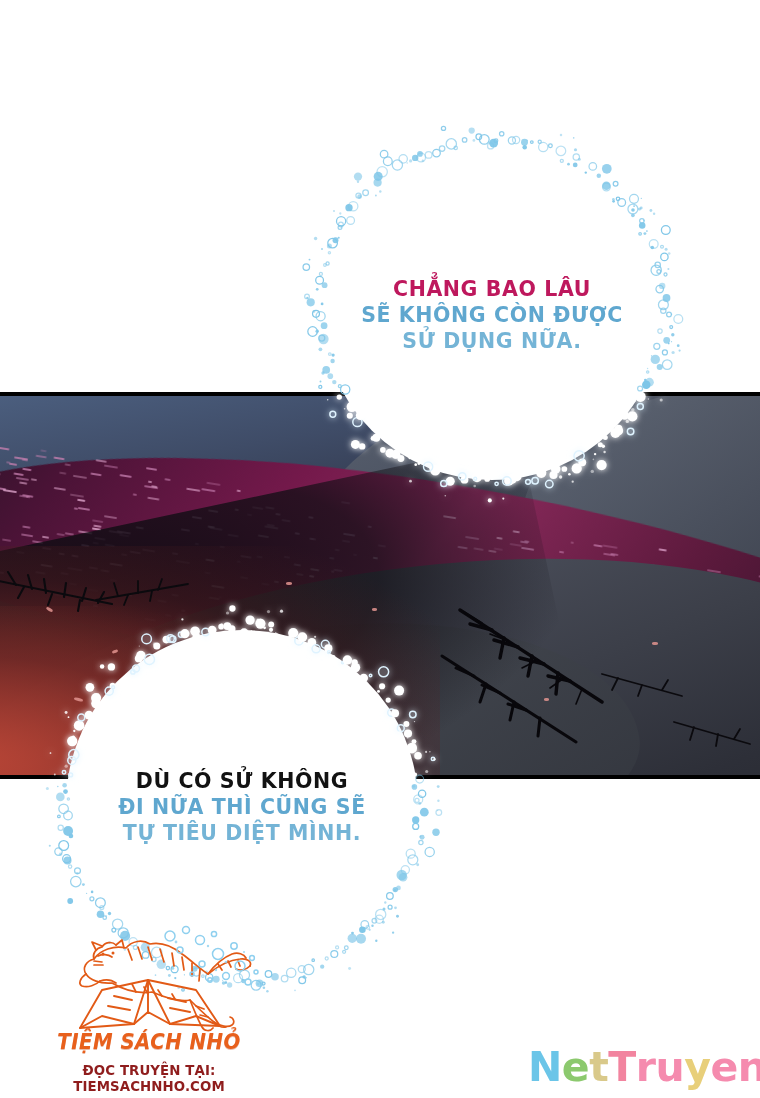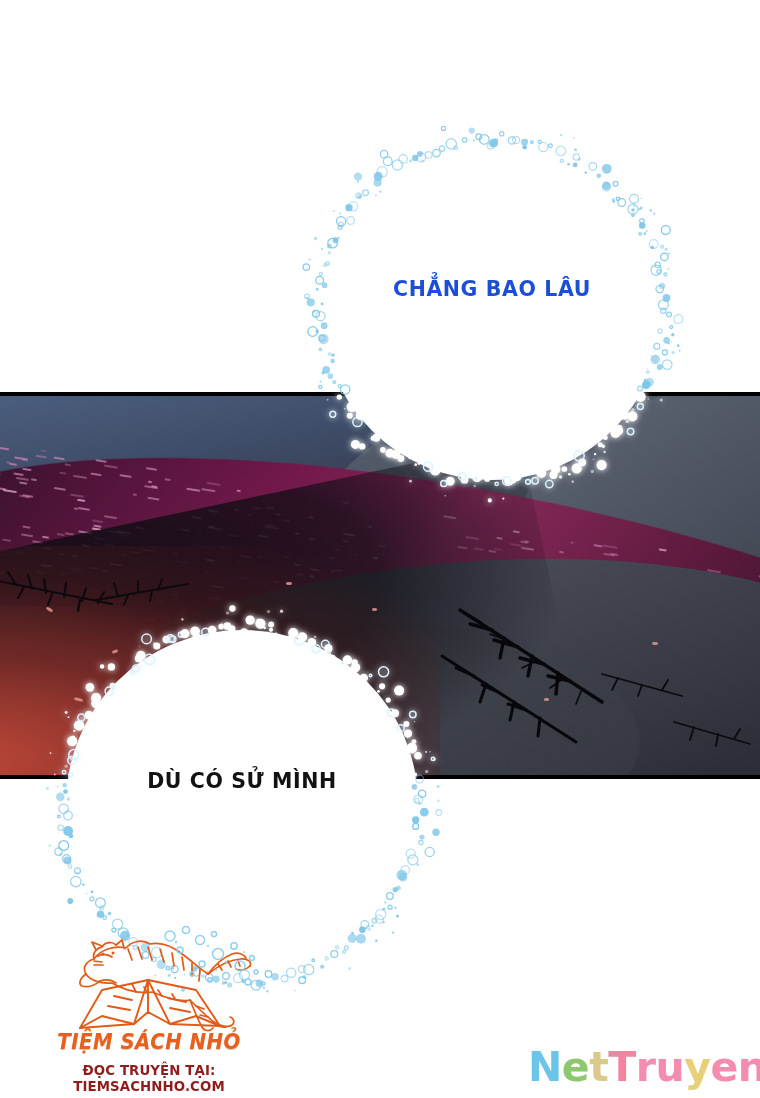--- a/index.html
+++ b/index.html
@@ -787,21 +787,23 @@
             <circle cx="45.1" cy="247.1" r="1.64" fill="#7ec6e8" opacity="0.91"></circle>
             <circle cx="122.6" cy="52.9" r="1.60" fill="#7ec6e8" opacity="0.53"></circle>
             <circle cx="291.3" cy="51.2" r="1.53" fill="#7ec6e8" opacity="0.54"></circle>
             <circle cx="363.5" cy="247.8" r="0.64" fill="#7ec6e8" opacity="0.84"></circle>
             <circle cx="385.1" cy="244.5" r="1.60" fill="#7ec6e8" opacity="0.56"></circle>
             <circle cx="353.3" cy="90.3" r="0.65" fill="#7ec6e8" opacity="0.84"></circle>
           </g>
         </svg>
     </div>
     <div class="bubble-text">
-      <div class="bt-l1" style="color: #1d4ed8;">CHẲNG BAO LÂU</div>
+      <div class="bt-l1" style="color: #be185d;">CHẲNG BAO LÂU</div>
+      <div class="bt-l3" style="color: rgb(95, 167, 207);">SẼ KHÔNG CÒN ĐƯỢC</div>
+      <div class="bt-l4" style="color: rgb(116, 180, 214);">SỬ DỤNG NỮA.</div>
     </div>
   </div>
 
   <div class="bubble bubble-2">
     <div class="dots">
       <svg id="dots2" viewBox="0 0 420 416" preserveAspectRatio="none">
           <defs>
             <filter id="g_dots2" x="-120%" y="-120%" width="340%" height="340%">
               <feGaussianBlur stdDeviation="3.2" result="b"></feGaussianBlur>
               <feMerge>
@@ -1058,21 +1060,23 @@
             <circle cx="146.7" cy="391.7" r="1.33" fill="#7ec6e8" opacity="0.46"></circle>
             <circle cx="381.7" cy="190.3" r="1.39" fill="#7ec6e8" opacity="0.48"></circle>
             <circle cx="406.2" cy="190.6" r="1.45" fill="#7ec6e8" opacity="0.64"></circle>
             <circle cx="405.7" cy="214.5" r="0.69" fill="#7ec6e8" opacity="0.53"></circle>
             <circle cx="352.0" cy="313.0" r="1.51" fill="#7ec6e8" opacity="0.83"></circle>
             <circle cx="123.5" cy="379.2" r="0.83" fill="#7ec6e8" opacity="0.67"></circle>
           </g>
         </svg>
     </div>
     <div class="bubble-text">
-      <div class="bt-l1" style="color: rgb(18, 18, 18);">DÙ CÓ SỬ MÌNH</div>
+      <div class="bt-l1" style="color: rgb(18, 18, 18);">DÙ CÓ SỬ KHÔNG</div>
+      <div class="bt-l3" style="color: rgb(95, 167, 207);">ĐI NỮA THÌ CŨNG SẼ</div>
+      <div class="bt-l4" style="color: rgb(116, 180, 214);">TỰ TIÊU DIỆT MÌNH.</div>
     </div>
   </div>
 
   <div class="tiem-logo">
     <div class="tiger-wrap">
       <svg width="190" height="105" viewBox="0 0 190 105">
         <g fill="none" stroke="#e25a16" stroke-width="1.7" stroke-linecap="round" stroke-linejoin="round">
 
           <path d="M14 46 C10 40 14 33 22 31 C28 22 42 17 54 20 C60 13 70 11 78 16
                    C88 14 100 18 110 26 C120 33 128 41 136 46 C142 38 150 30 160 26

